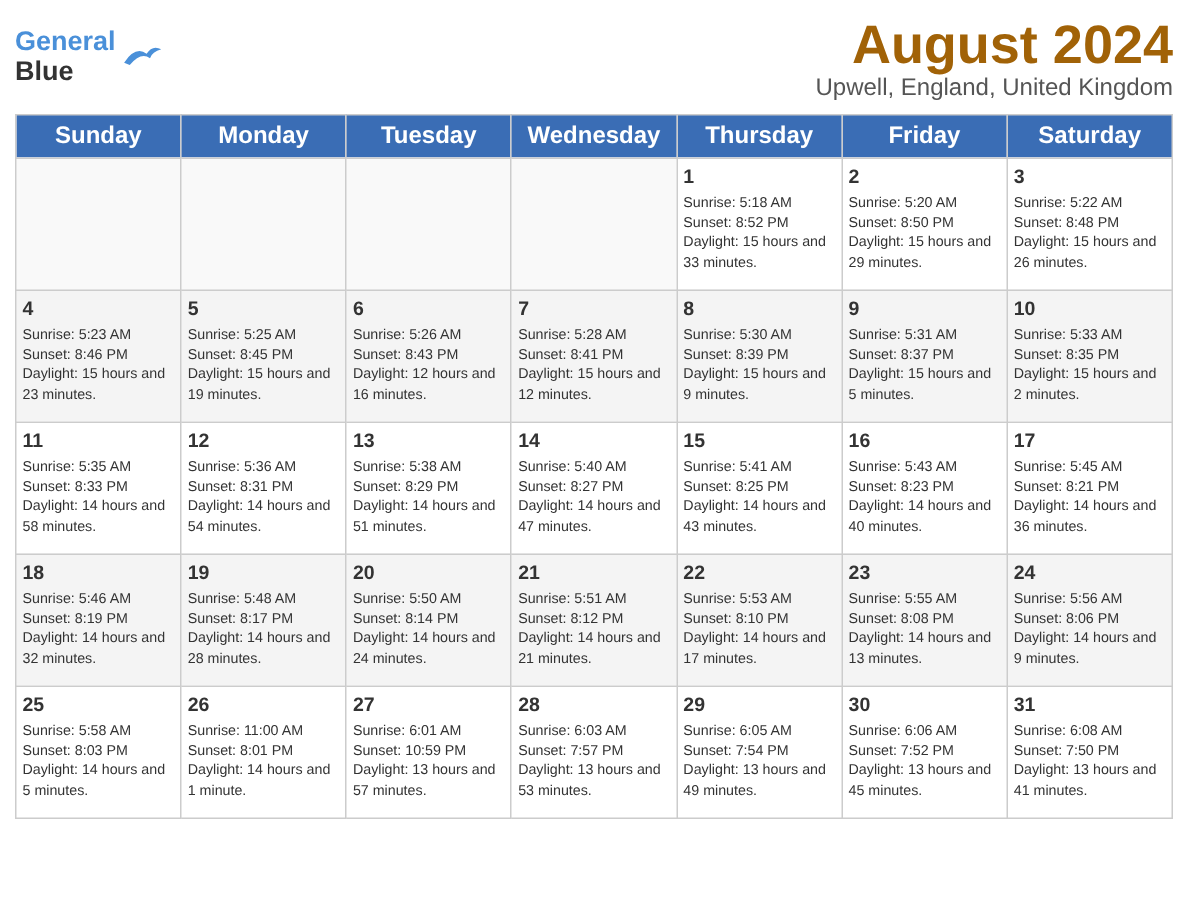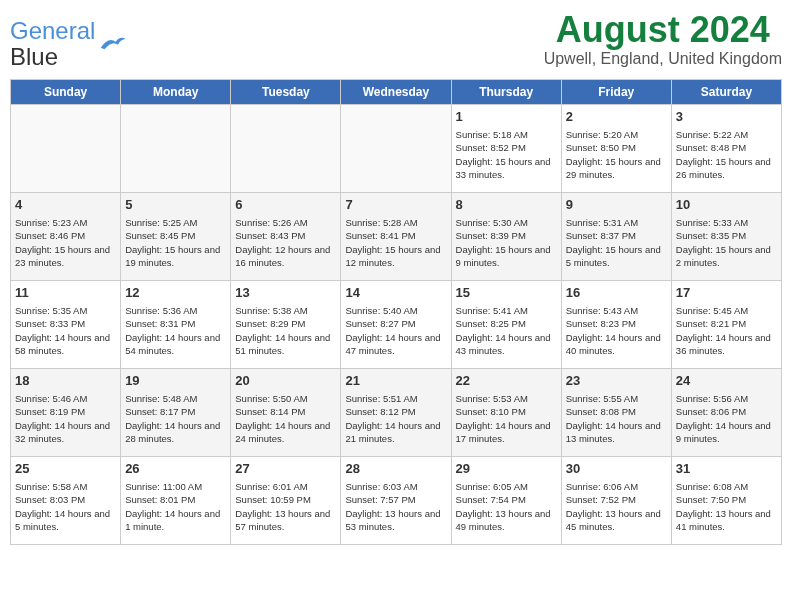--- a/index.html
+++ b/index.html
@@ -15,58 +15,57 @@
       align-items: flex-start;
       justify-content: space-between;
       margin-bottom: 8px;
     }
     .logo {
       display: flex;
       align-items: center;
       margin-top: 8px;
     }
     .logo-text {
-      font-size: 24px;
-      font-weight: normal;
+      font-size: 18px;
+      font-weight: bold;
       color: #333;
       line-height: 1.1;
     }
     .logo-text span {
       color: #4a90d9;
     }
     .logo-bird {
       width: 30px;
       height: 24px;
       margin-left: 2px;
     }
     .title-area {
       text-align: right;
     }
     .main-title {
       font-size: 36px;
       font-weight: bold;
-      color: #15803d;
+      color: #a16207;
       line-height: 1.1;
-      text-align: center;
     }
     .sub-title {
       font-size: 16px;
       color: #555;
     }
     table {
       width: 100%;
       border-collapse: collapse;
       font-size: 10px;
     }
     thead th {
       background-color: #3a6db5;
       color: #fff;
       text-align: center;
       padding: 5px 3px;
-      font-size: 12px;
+      font-size: 16px;
       font-weight: bold;
       border: 1px solid #ccc;
     }
     td {
       border: 1px solid #ccc;
       vertical-align: top;
       padding: 3px 4px;
       height: 88px;
       width: 14.28%;
       background: #fff;

